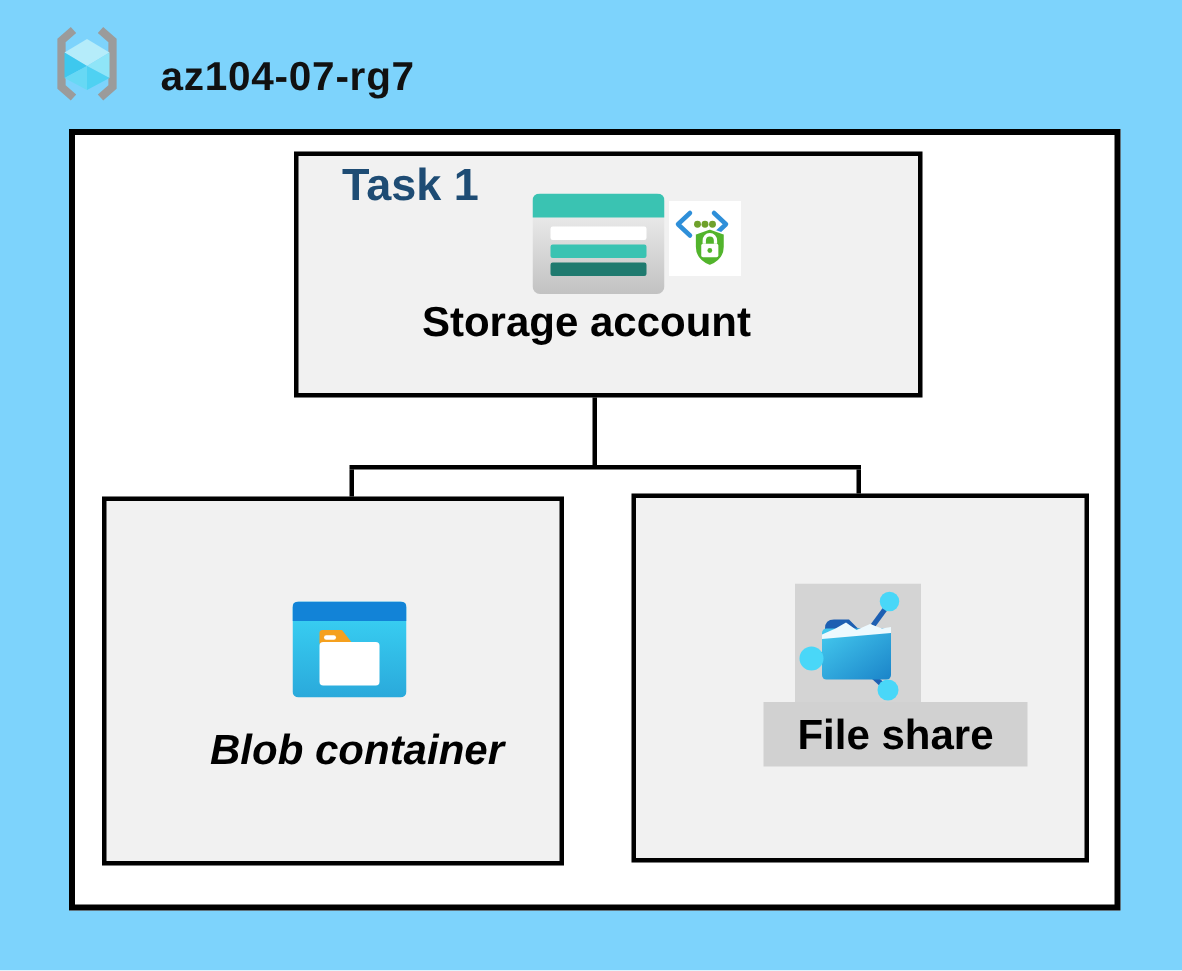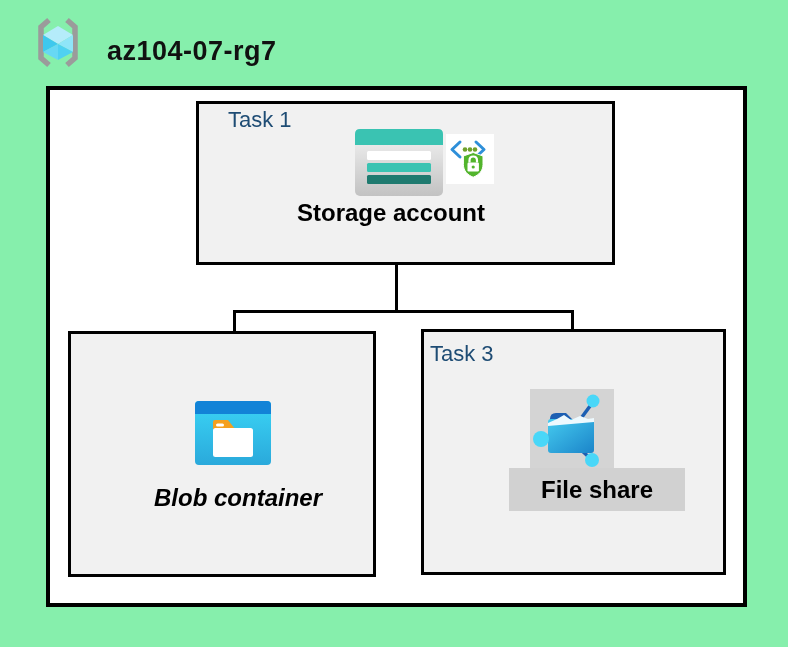--- a/index.html
+++ b/index.html
@@ -1,42 +1,42 @@
 <!DOCTYPE html>
 <html><head>
 <meta charset="utf-8">
 <style>
   html,body { margin:0; padding:0; background:#ffffff; }
   .stage {
     position:relative; width:788px; height:647px;
-    font-family:"Liberation Sans", sans-serif; background:#86efac; overflow:hidden;
+    font-family:"Liberation Sans", sans-serif; background:#7dd3fc; overflow:hidden;
   }
   .abs { position:absolute; }
   .rg-title {
     position:absolute; left:107px; top:36px;
     font-size:27px; font-weight:bold; color:#111111; letter-spacing:0.5px;
   }
   .outer-box {
     position:absolute; left:46px; top:86px; width:701px; height:521px;
     border:4px solid #000000; background:#ffffff; box-sizing:border-box;
   }
   .task-box {
     position:absolute; background:#F1F1F1; border:3px solid #000000; box-sizing:border-box;
   }
   .task1 { left:196px; top:101px; width:419px; height:164px; }
   .task2 { left:68px;  top:331px; width:308px; height:246px; }
   .task3 { left:421px; top:329px; width:305px; height:246px; }
   .task-label {
-    position:absolute; color:#1E4C74; font-size:22px; font-weight:normal;
+    position:absolute; color:#1E4C74; font-size:30px; font-weight:bold;
   }
   .t1l { left:228px; top:107px; }
   .t2l { left:90px;  top:337px; }
   .t3l { left:430px; top:341px; }
   .res-label {
-    position:absolute; color:#000000; font-size:24px; font-weight:bold; text-align:center;
+    position:absolute; color:#000000; font-size:28px; font-weight:bold; text-align:center;
   }
   .storage-label { left:241px; top:199px; width:300px; }
   .blob-label    { left:88px;  top:484px; width:300px;font-style:italic; }
   .fs-label-bg {
     position:absolute; left:509px; top:468px; width:176px; height:43px;
     background:#D1D1D1;
   }
   .fs-label-bg .res-label { position:static; display:block; line-height:43px; width:100%; }
   .conn { position:absolute; background:#000000; }
   .conn-storage   { left:395px; top:264px; width:3px;  height:48px; }
@@ -120,21 +120,20 @@
       <path d="M0 13 L0 4 Q0 0 4 0 L72 0 Q76 0 76 4 L76 13 Z" fill="#1283D7"></path>
       <path d="M18 21 Q18 19 20 19 L33 19 L40 28 L18 28 Z" fill="#F5A01E"></path>
       <rect x="21" y="22.5" width="8" height="3" rx="1.5" fill="#FFFFFF"></rect>
       <rect x="18" y="27" width="40" height="29" rx="2.5" fill="#FFFFFF"></rect>
     </svg>
   </div>
 
   <div class="res-label blob-label">Blob container</div>
 
   <div class="task-box task3"></div>
-  <div class="task-label t3l">Task 3</div>
 
   <div class="abs icon" style="left:530px; top:389px; width:84px; height:81px;">
     <svg width="84" height="81" viewBox="0 0 84 81">
       <defs>
         <linearGradient id="fsg" x1="0" y1="0" x2="1" y2="1">
           <stop offset="0" stop-color="#45CBEF"></stop>
             <stop offset="1" stop-color="#1B84C9"></stop>
         </linearGradient>
       </defs>
       <rect width="84" height="81" fill="#D4D4D4"></rect>

